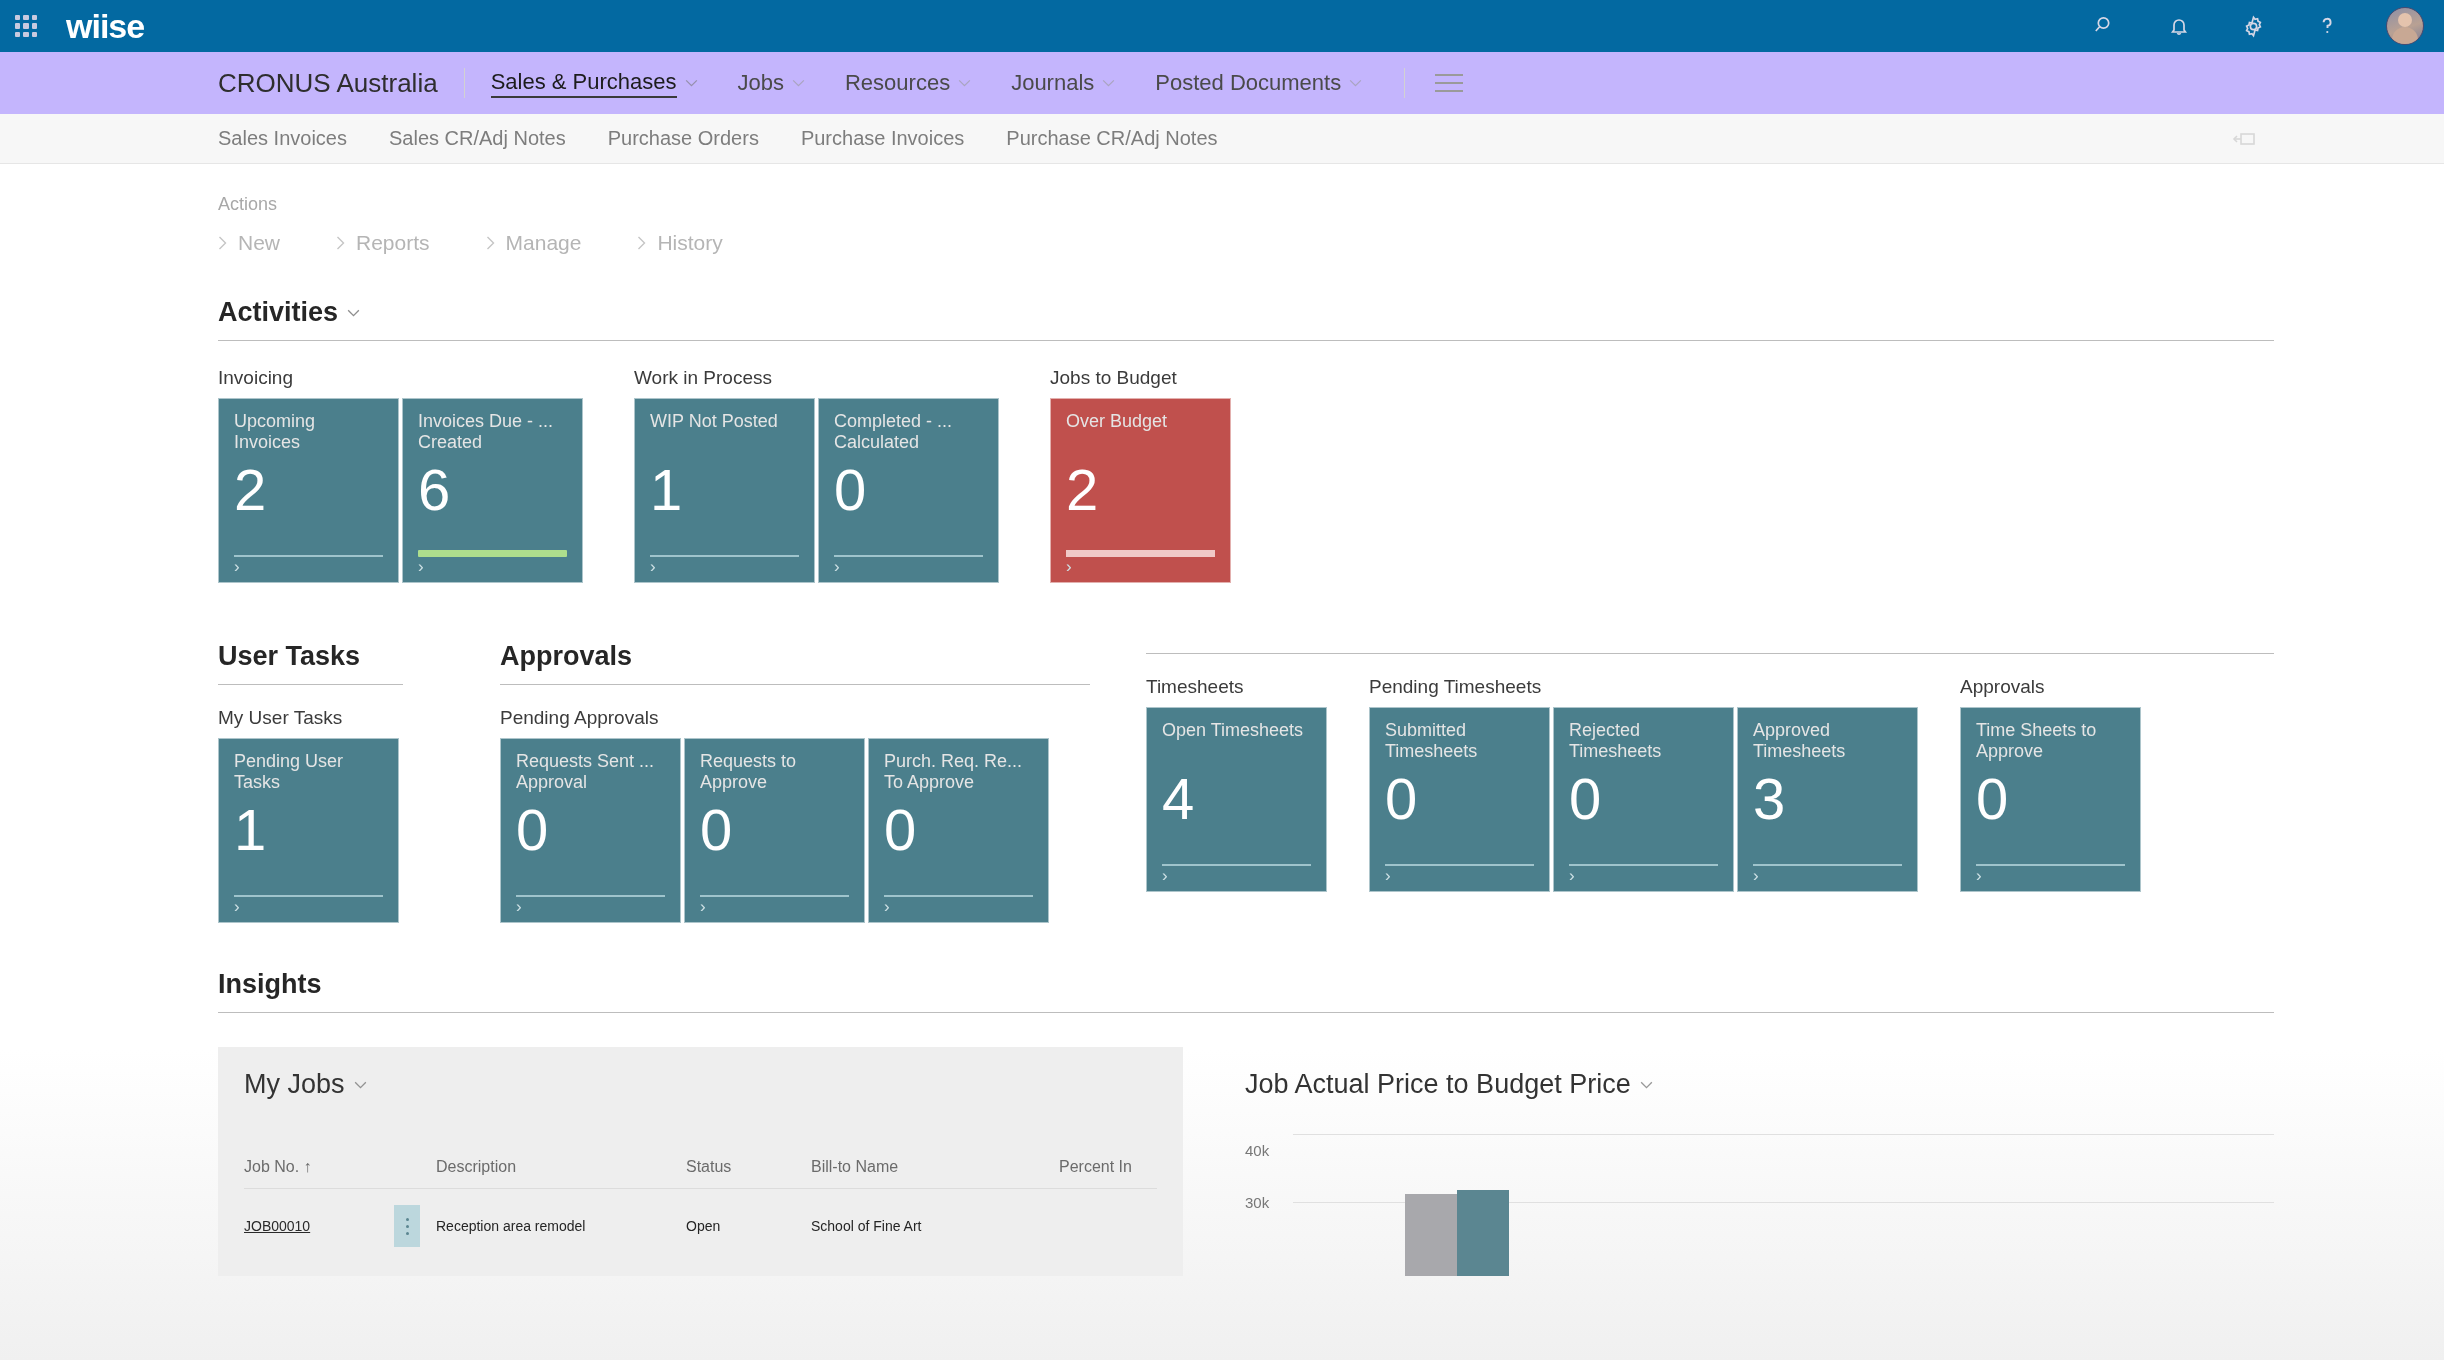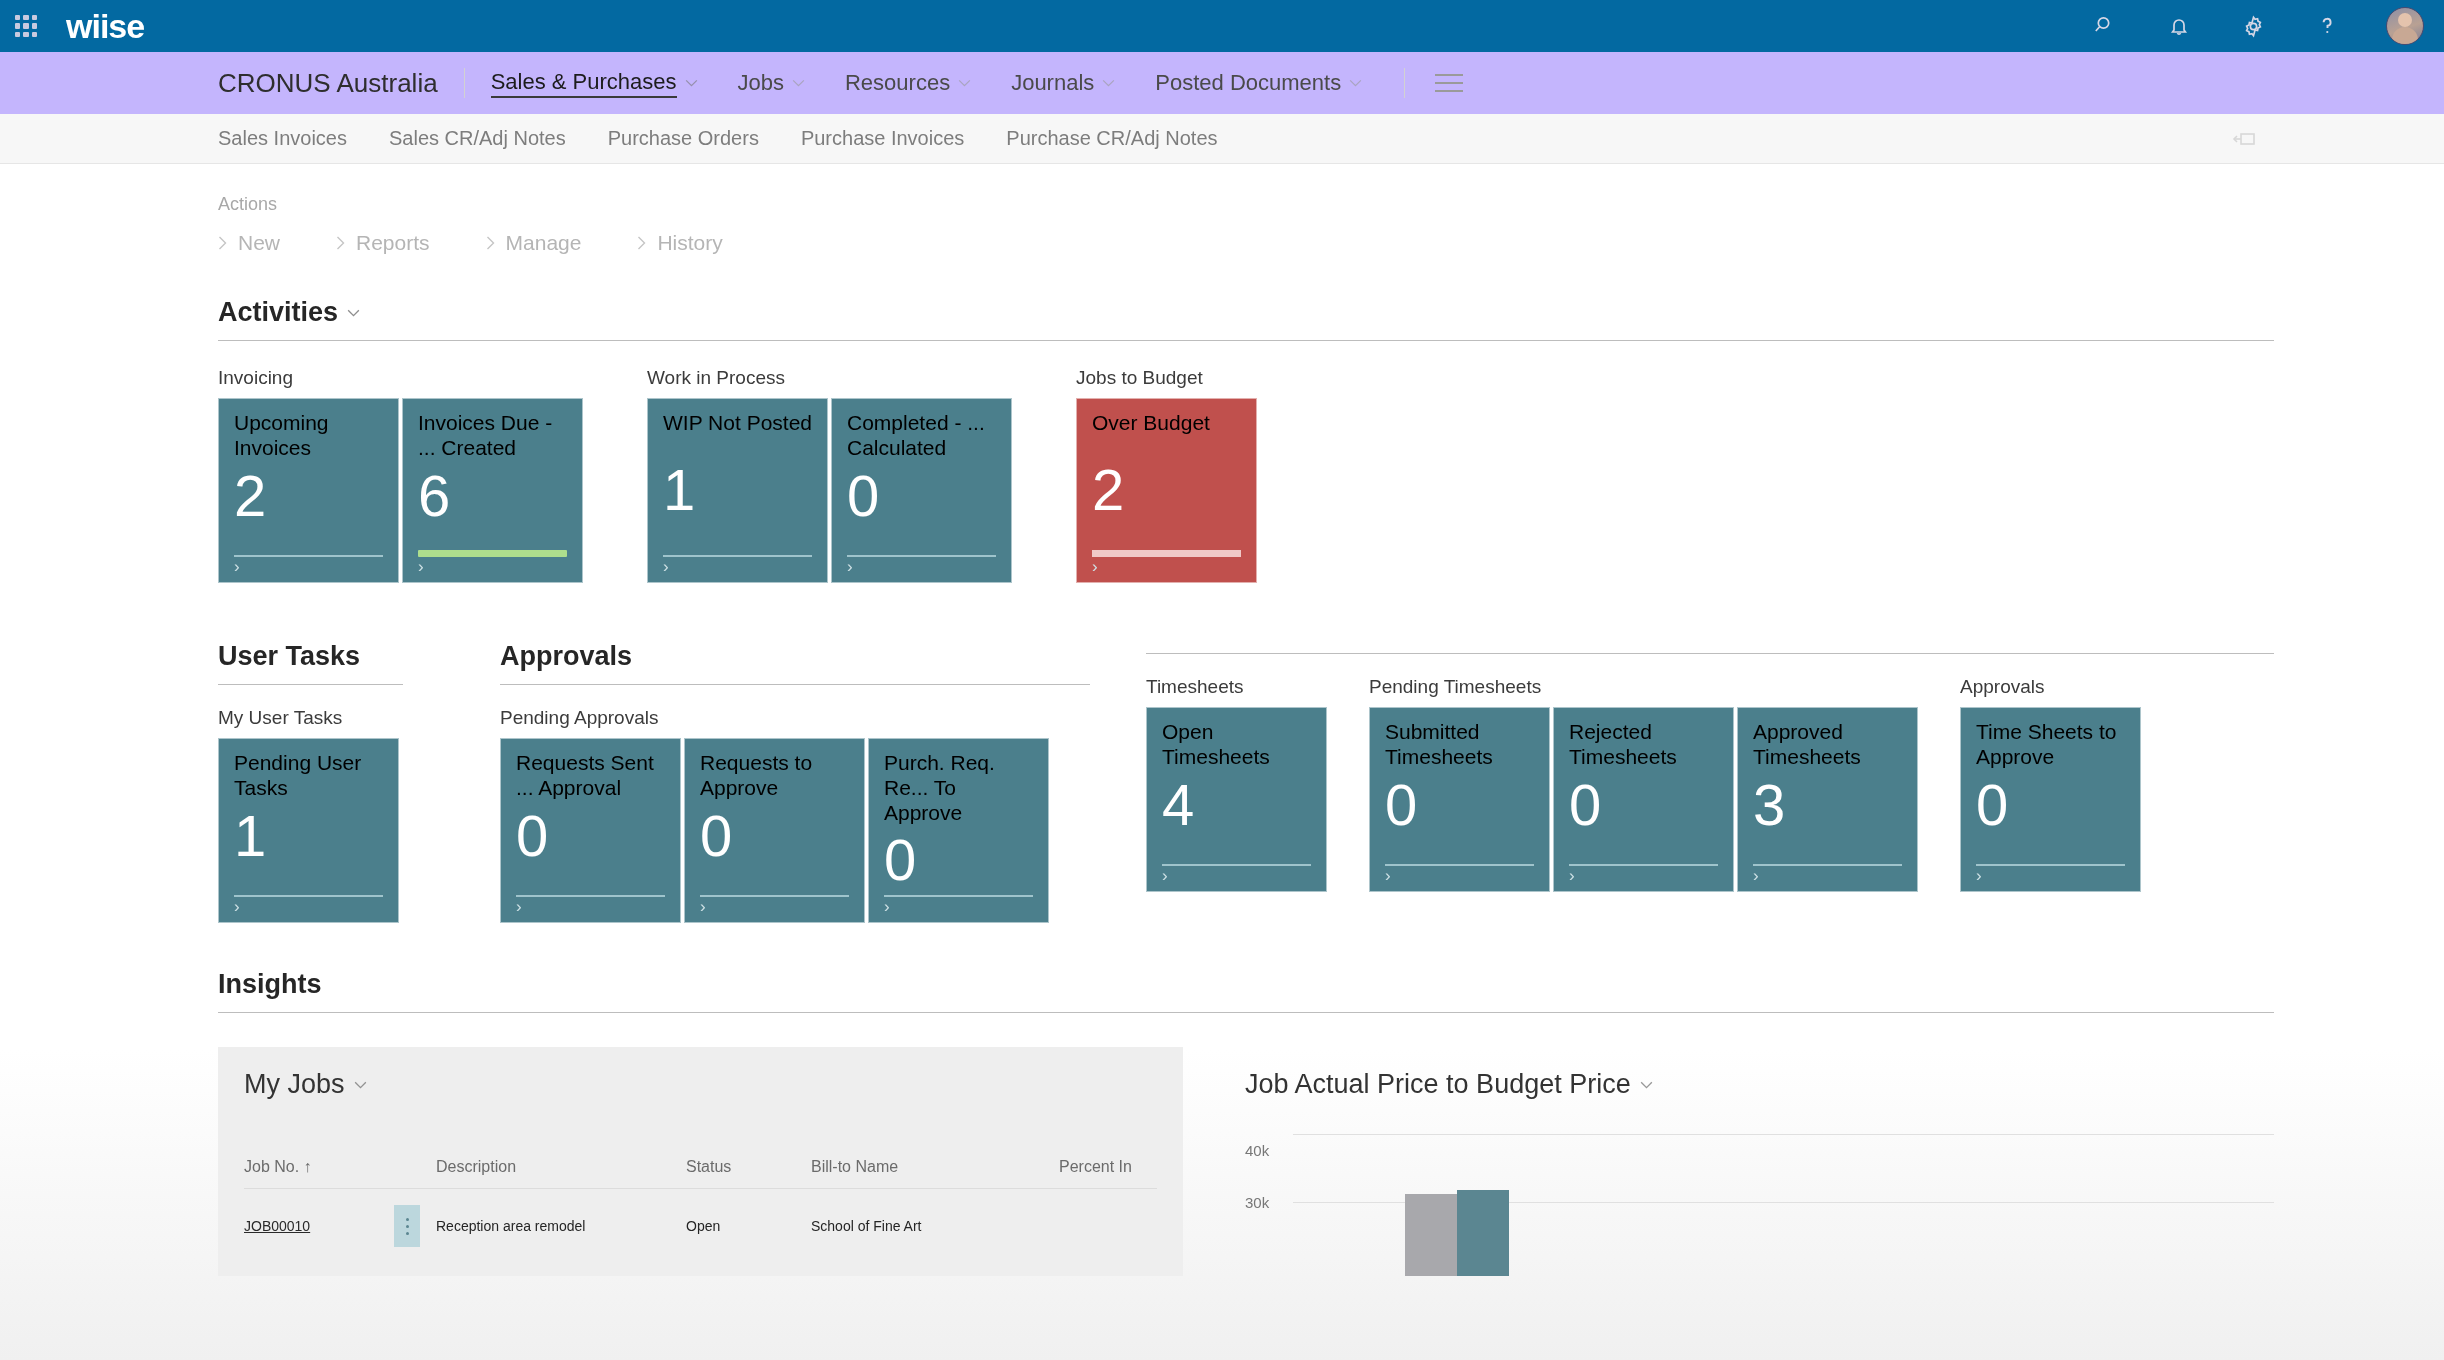--- a/index.html
+++ b/index.html
@@ -218,22 +218,22 @@
     padding: 13px 16px 10px 16px;
     display: flex;
     flex-direction: column;
     position: relative;
     cursor: pointer;
     flex: none;
     box-shadow: 0 0 0 1px rgba(255,255,255,.55) inset;
   }
   .tile.danger { background: #c0504d; }
   .tile-title {
-    color: #000000;
-    font-size: 21px;
+    color: #e5e5e5;
+    font-size: 18px;
     line-height: 1.18;
     min-height: 44px;
   }
   .tile-value {
     color: #ffffff;
     font-size: 58px;
     font-weight: 300;
     line-height: 1;
     margin-top: 6px;
     flex: 1;
@@ -252,21 +252,21 @@
     color: #cfe2e6;
     font-size: 17px;
     line-height: 1;
   }
 
   .tiles-row { display: flex; gap: 3px; }
 
   
   .activities-wrap {
     display: flex;
-    gap: 17px;
+    gap: 4px;
     margin-top: 26px;
   }
   .act-group { margin-right: 47px; }
 
   
   .band2 { display: flex; margin-top: 58px; }
   .band2 .col { display: flex; flex-direction: column; }
   .sub-groups { display: flex; gap: 42px; margin-top: 22px; }
 
   

